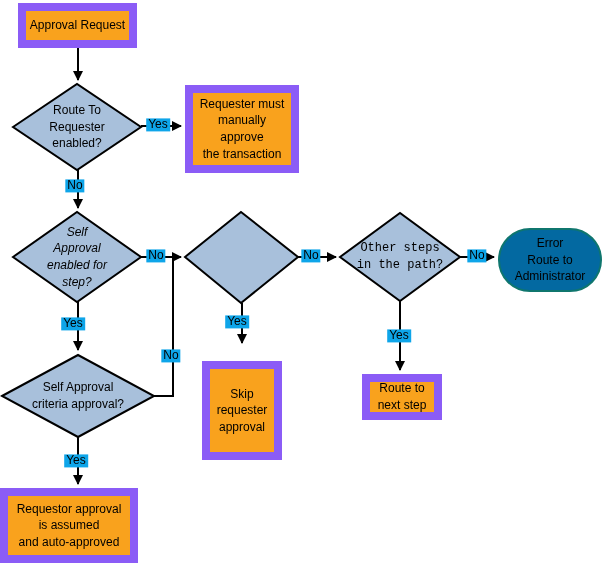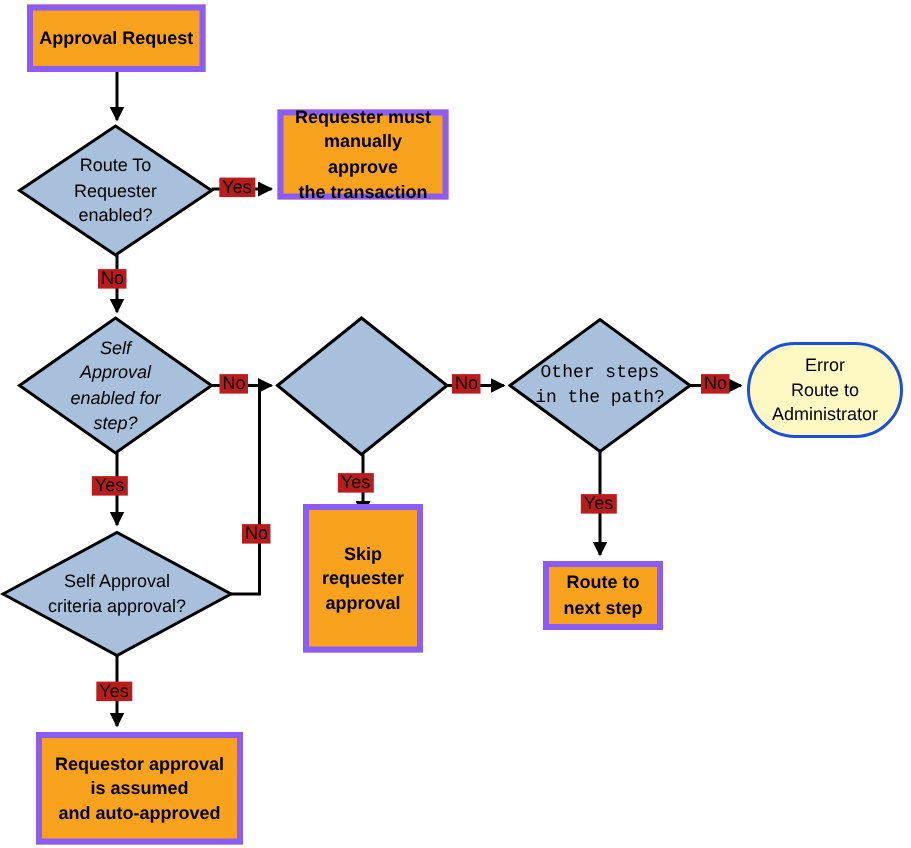--- a/index.html
+++ b/index.html
@@ -19,36 +19,35 @@
     align-items: center;
     justify-content: center;
     text-align: center;
     font-size: 12px;
     line-height: 1.38;
     color: #000000;
     white-space: pre-line;
   }
   .process {
     background: #F9A21D;
-    border: 4px solid #8b5cf6;
-    font-weight: bold;
+    border: 8px solid #8b5cf6;
   }
   .terminator {
-    background: #fef9c3;
-    border: 2px solid #1d4ed8;
+    background: #0369a1;
+    border: 2px solid #0f766e;
     border-radius: 32px;
   }
   .diamond-label {
     background: transparent;
     border: none;
   }
   .elabel {
     position: absolute;
     transform: translate(-50%, -50%);
-    background: #b91c1c;
+    background: #0ea5e9;
     padding: 0 2px;
     font-size: 12px;
     color: #000000;
     line-height: 1.1;
   }
 </style>
 </head>
 <body>
 
 <div class="stage">
@@ -74,33 +73,33 @@
 
     <polygon points="13,127 77,84 141,127 77,170" fill="#A8C0DB" stroke="#000" stroke-width="2"></polygon>
     <polygon points="13,257 77,212 141,257 77,302" fill="#A8C0DB" stroke="#000" stroke-width="2"></polygon>
     <polygon points="185,257 241,212 298,257 241,303" fill="#A8C0DB" stroke="#000" stroke-width="2"></polygon>
     <polygon points="340,257 400,213 460,257 400,301" fill="#A8C0DB" stroke="#000" stroke-width="2"></polygon>
     <polygon points="2,396 78,355 154,396 78,437" fill="#A8C0DB" stroke="#000" stroke-width="2"></polygon>
   </svg>
 
   <div class="node process" style="left:18px; top:3px; width:119px; height:45px;">Approval Request</div>
 
-  <div class="node process" style="left:185px; top:73px; width:114px; height:60px;">Requester must
+  <div class="node process" style="left:185px; top:85px; width:114px; height:88px;">Requester must
 manually
 approve
 the transaction</div>
 
-  <div class="node process" style="left:202px; top:336px; width:80px; height:99px;">Skip
+  <div class="node process" style="left:202px; top:361px; width:80px; height:99px;">Skip
 requester
 approval</div>
 
   <div class="node process" style="left:362px; top:374px; width:80px; height:46px;">Route to
 next step</div>
 
-  <div class="node process" style="left:24px; top:488px; width:138px; height:75px;">Requestor approval
+  <div class="node process" style="left:0; top:488px; width:138px; height:75px;">Requestor approval
 is assumed
 and auto-approved</div>
 
   <div class="node terminator" style="left:498px; top:228px; width:104px; height:64px;">Error
 Route to
 Administrator</div>
 
   <div class="node diamond-label" style="left:13px; top:84px; width:128px; height:86px;">Route To
 Requester
 enabled?</div>

